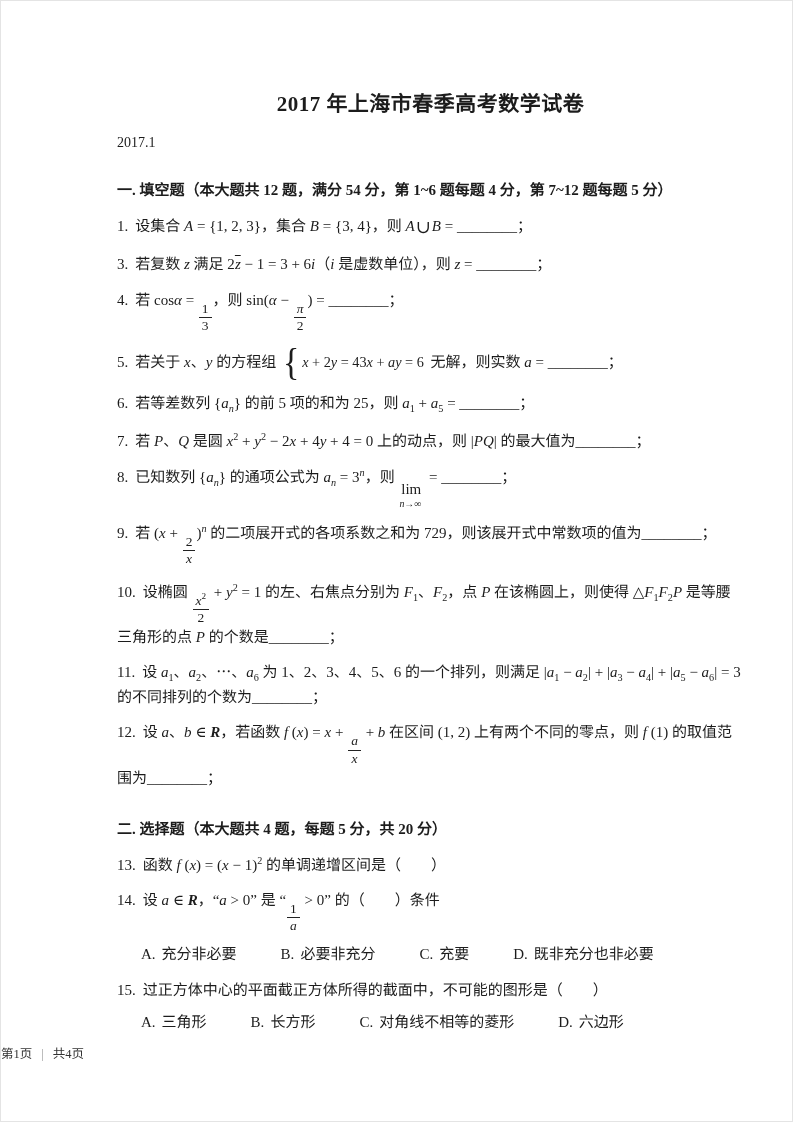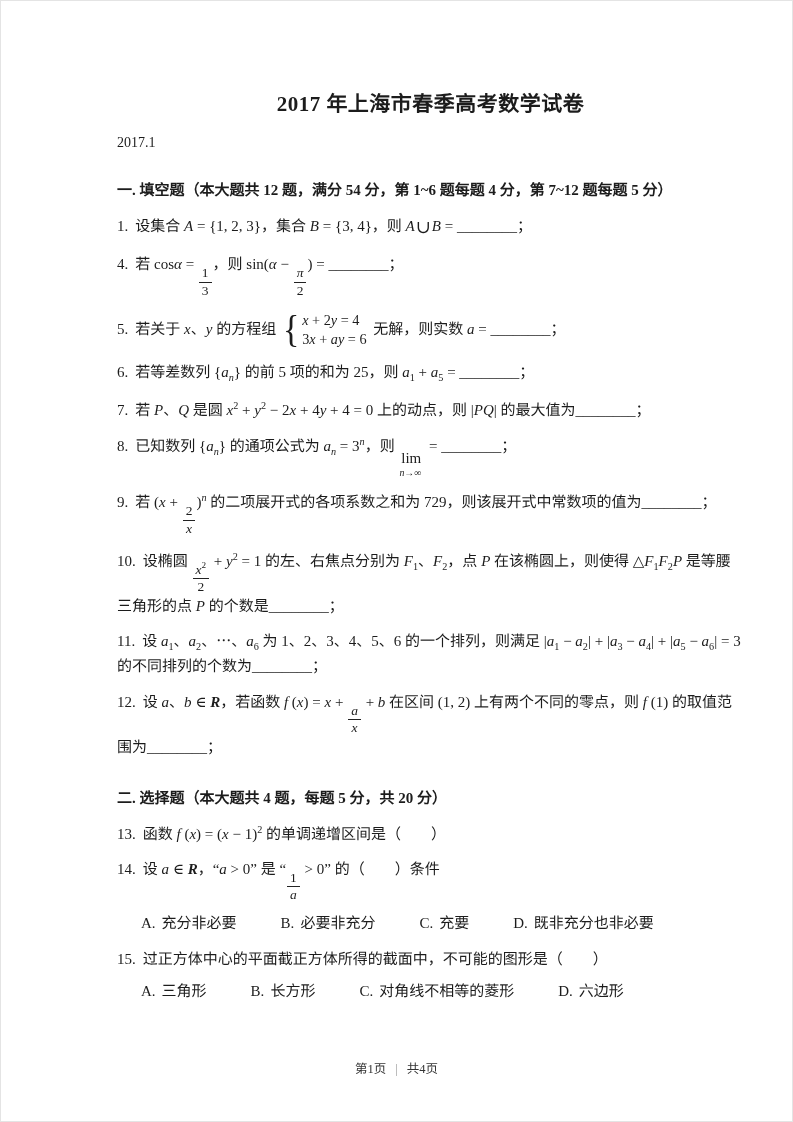--- a/index.html
+++ b/index.html
@@ -19,41 +19,42 @@
   i   { font-style: italic; }
   sub, sup { font-size: .68em; }
   .bar { text-decoration: overline; }
   .cup { font-size: 1.2em; vertical-align: -0.08em; padding: 0 1px; }
   .fr  { display: inline-flex; flex-direction: column; text-align: center;
          vertical-align: -0.6em; font-size: .9em; line-height: 1.2; margin: 0 1px; }
   .fr .n { display: block; border-bottom: 1px solid #222; padding: 0 3px; }
   .fr .d { display: block; padding: 0 3px; }
   .sys { display: inline-flex; align-items: center; vertical-align: middle; margin: 0 3px; }
   .lbrace { font-size: 34px; font-weight: 300; margin-right: 3px; transform: scaleY(1.12); line-height: 1; }
-  .eqs { display: inline-flex; flex-direction: column; line-height: 1.35; font-size: .95em; }
+  .eqs { display: inline-flex; flex-direction: row; line-height: 1.35; font-size: .95em; }
   .lim { display: inline-flex; flex-direction: column; align-items: flex-end; line-height: 1;
          vertical-align: -0.8em; margin: 0 4px 0 1px; }
   .lim .lims { font-size: .66em; margin-top: 2px; }
   .opts { display: flex; gap: 44px; padding-left: 24px; margin-top: 9px; font-size: 15px; white-space: nowrap; }
   .opt-label { margin-right: 6px; }
-  .footer { position: absolute; left: 0; bottom: 44px; width: 100%; text-align: center;
+  .footer { position: absolute; left: 0; bottom: 59px; width: 100%; 
             font-size: 12.5px; color: #333; }
   .footer .sep { color: #9a9a9a; margin: 0 9px; }
 </style>
 </head>
 <body>
 
 <div class="page">
 
   <h1 class="title">2017 年上海市春季高考数学试卷</h1>
   <div class="date">2017.1</div>
 
   <div class="section-heading">一. 填空题（本大题共 12 题，满分 54 分，第 1~6 题每题 4 分，第 7~12 题每题 5 分）</div>
 
   <div class="q"><span class="qn">1.</span><span class="qb">设集合 <i>A</i> = {1, 2, 3}，集合 <i>B</i> = {3, 4}，则 <i>A</i><span class="cup">∪</span><i>B</i> = ________；</span></div>
+  <div class="q"><span class="qn">3.</span><span class="qb">若复数 <i>z</i> 满足 2<span class="bar"><i>z</i></span> − 1 = 3 + 6<i>i</i>（<i>i</i> 是虚数单位），则 <i>z</i> = ________；</span></div>
   <div class="q"><span class="qn">4.</span><span class="qb">若 cos<i>α</i> = <span class="fr">
           <span class="n">1</span>
           <span class="d">3</span>
         </span>，则 sin(<i>α</i> − <span class="fr">
           <span class="n"><i>π</i></span>
           <span class="d">2</span>
         </span>) = ________；</span></div>
   <div class="q"><span class="qn">5.</span><span class="qb">若关于 <i>x</i>、<i>y</i> 的方程组 <span class="sys">
           <span class="lbrace">{</span>
           <span class="eqs">

